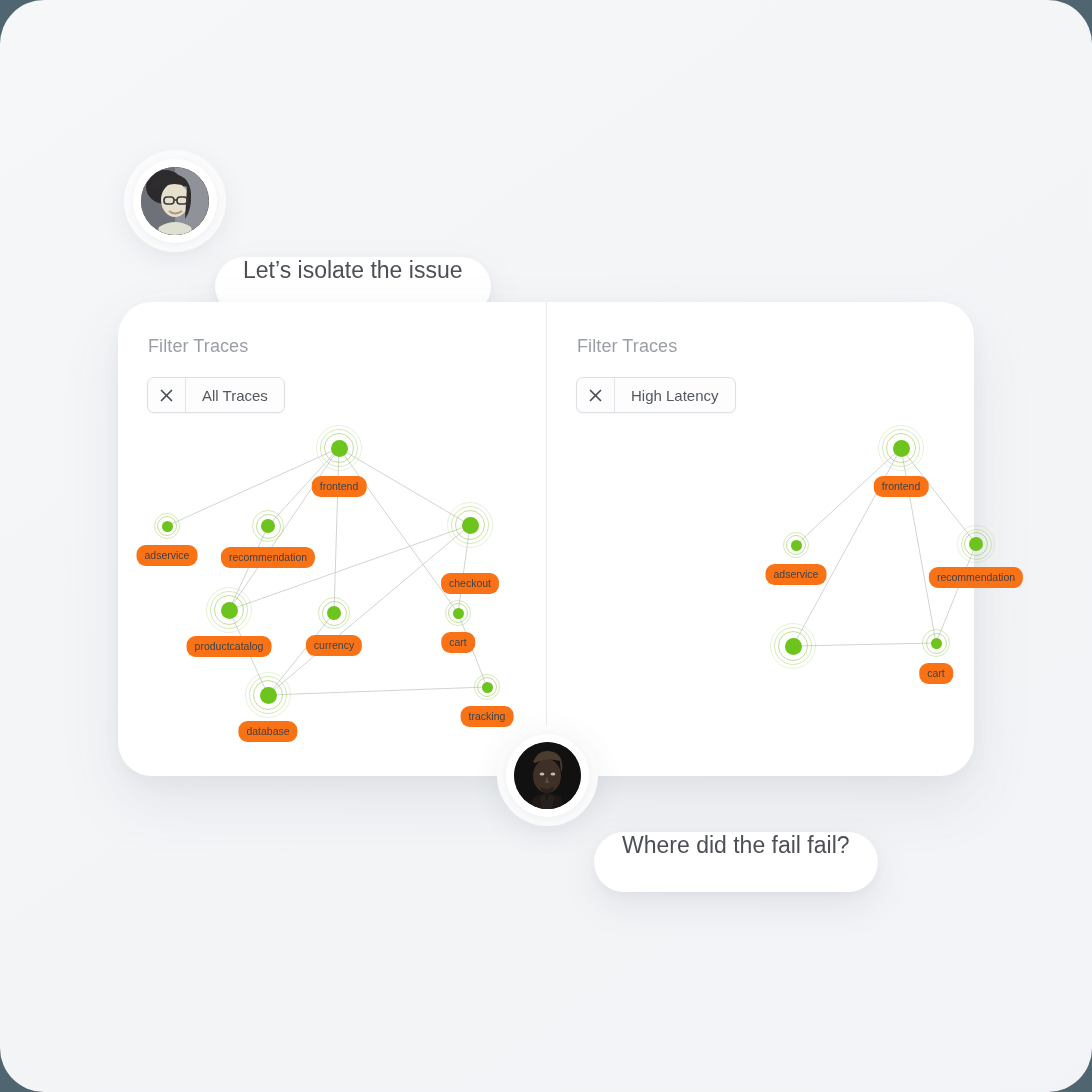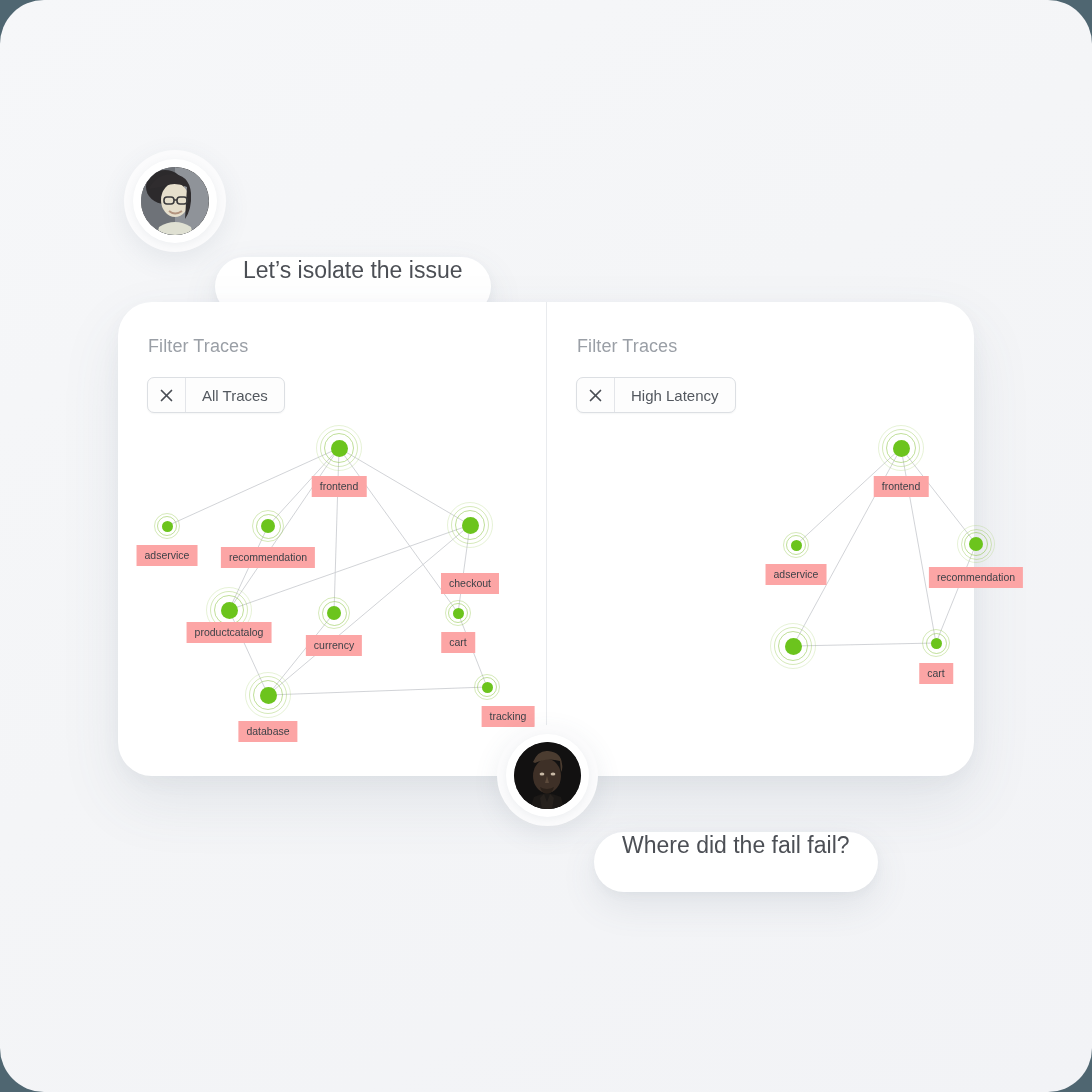--- a/index.html
+++ b/index.html
@@ -121,25 +121,25 @@
     position: absolute;
     border-radius: 50%;
     border: 1px solid rgba(140, 197, 70, 0.55);
   }
   .node .ring.r2 { border-color: rgba(150, 200, 80, 0.40); }
   .node .ring.r3 { border-color: rgba(160, 205, 95, 0.26); }
 
   .nlabel {
     position: absolute;
     transform: translate(-50%, 0);
-    background: #fca5a5;
+    background: #f97316;
     color: #3e4248;
     font-size: 10.5px;
     padding: 4px 8px 5px 8px;
-    border-radius: 0;
+    border-radius: 9px;
     white-space: nowrap;
     pointer-events: auto;
     cursor: default;
   }
 
   
   .avatar-wrap {
     position: absolute;
     border-radius: 50%;
     background: #fbfbfc;
@@ -278,21 +278,21 @@
           <span class="core" style="width:17px;height:17px;"></span>
         </div>
         <div class="nlabel" style="left:352px; top:249px;margin-top:22px;">checkout</div>
 
         <div class="node" style="left:111px; top:308px; width:46px; height:46px;">
           <span class="ring r3" style="width:46px;height:46px;"></span>
           <span class="ring r2" style="width:38px;height:38px;"></span>
           <span class="ring" style="width:30px;height:30px;"></span>
           <span class="core" style="width:17px;height:17px;"></span>
         </div>
-        <div class="nlabel" style="left:111px; top:320px;">productcatalog</div>
+        <div class="nlabel" style="left:111px; top:334px;">productcatalog</div>
 
         <div class="node" style="left:216px; top:311px; width:32px; height:32px;">
           <span class="ring r2" style="width:32px;height:32px;"></span>
           <span class="ring" style="width:25px;height:25px;"></span>
           <span class="core" style="width:14px;height:14px;"></span>
         </div>
         <div class="nlabel" style="left:216px; top:333px;">currency</div>
 
         <div class="node" style="left:340px; top:311px; width:26px; height:26px;">
           <span class="ring r2" style="width:26px;height:26px;"></span>
@@ -307,21 +307,21 @@
           <span class="ring" style="width:30px;height:30px;"></span>
           <span class="core" style="width:17px;height:17px;"></span>
         </div>
         <div class="nlabel" style="left:150px; top:419px;">database</div>
 
         <div class="node" style="left:369px; top:385px; width:26px; height:26px;">
           <span class="ring r2" style="width:26px;height:26px;"></span>
           <span class="ring" style="width:20px;height:20px;"></span>
           <span class="core" style="width:11px;height:11px;"></span>
         </div>
-        <div class="nlabel" style="left:369px; top:404px;margin-left:21px;">tracking</div>
+        <div class="nlabel" style="left:369px; top:404px;">tracking</div>
       </div>
     </div>
 
     <div class="panel panel-right">
       <div class="panel-title">Filter Traces</div>
 
       <div class="chip">
         <div class="chip-x">
           <svg width="13" height="13" viewBox="0 0 13 13">
             <line x1="1.5" y1="1.5" x2="11.5" y2="11.5" stroke="#4a4e55" stroke-width="1.7" stroke-linecap="round"></line>

